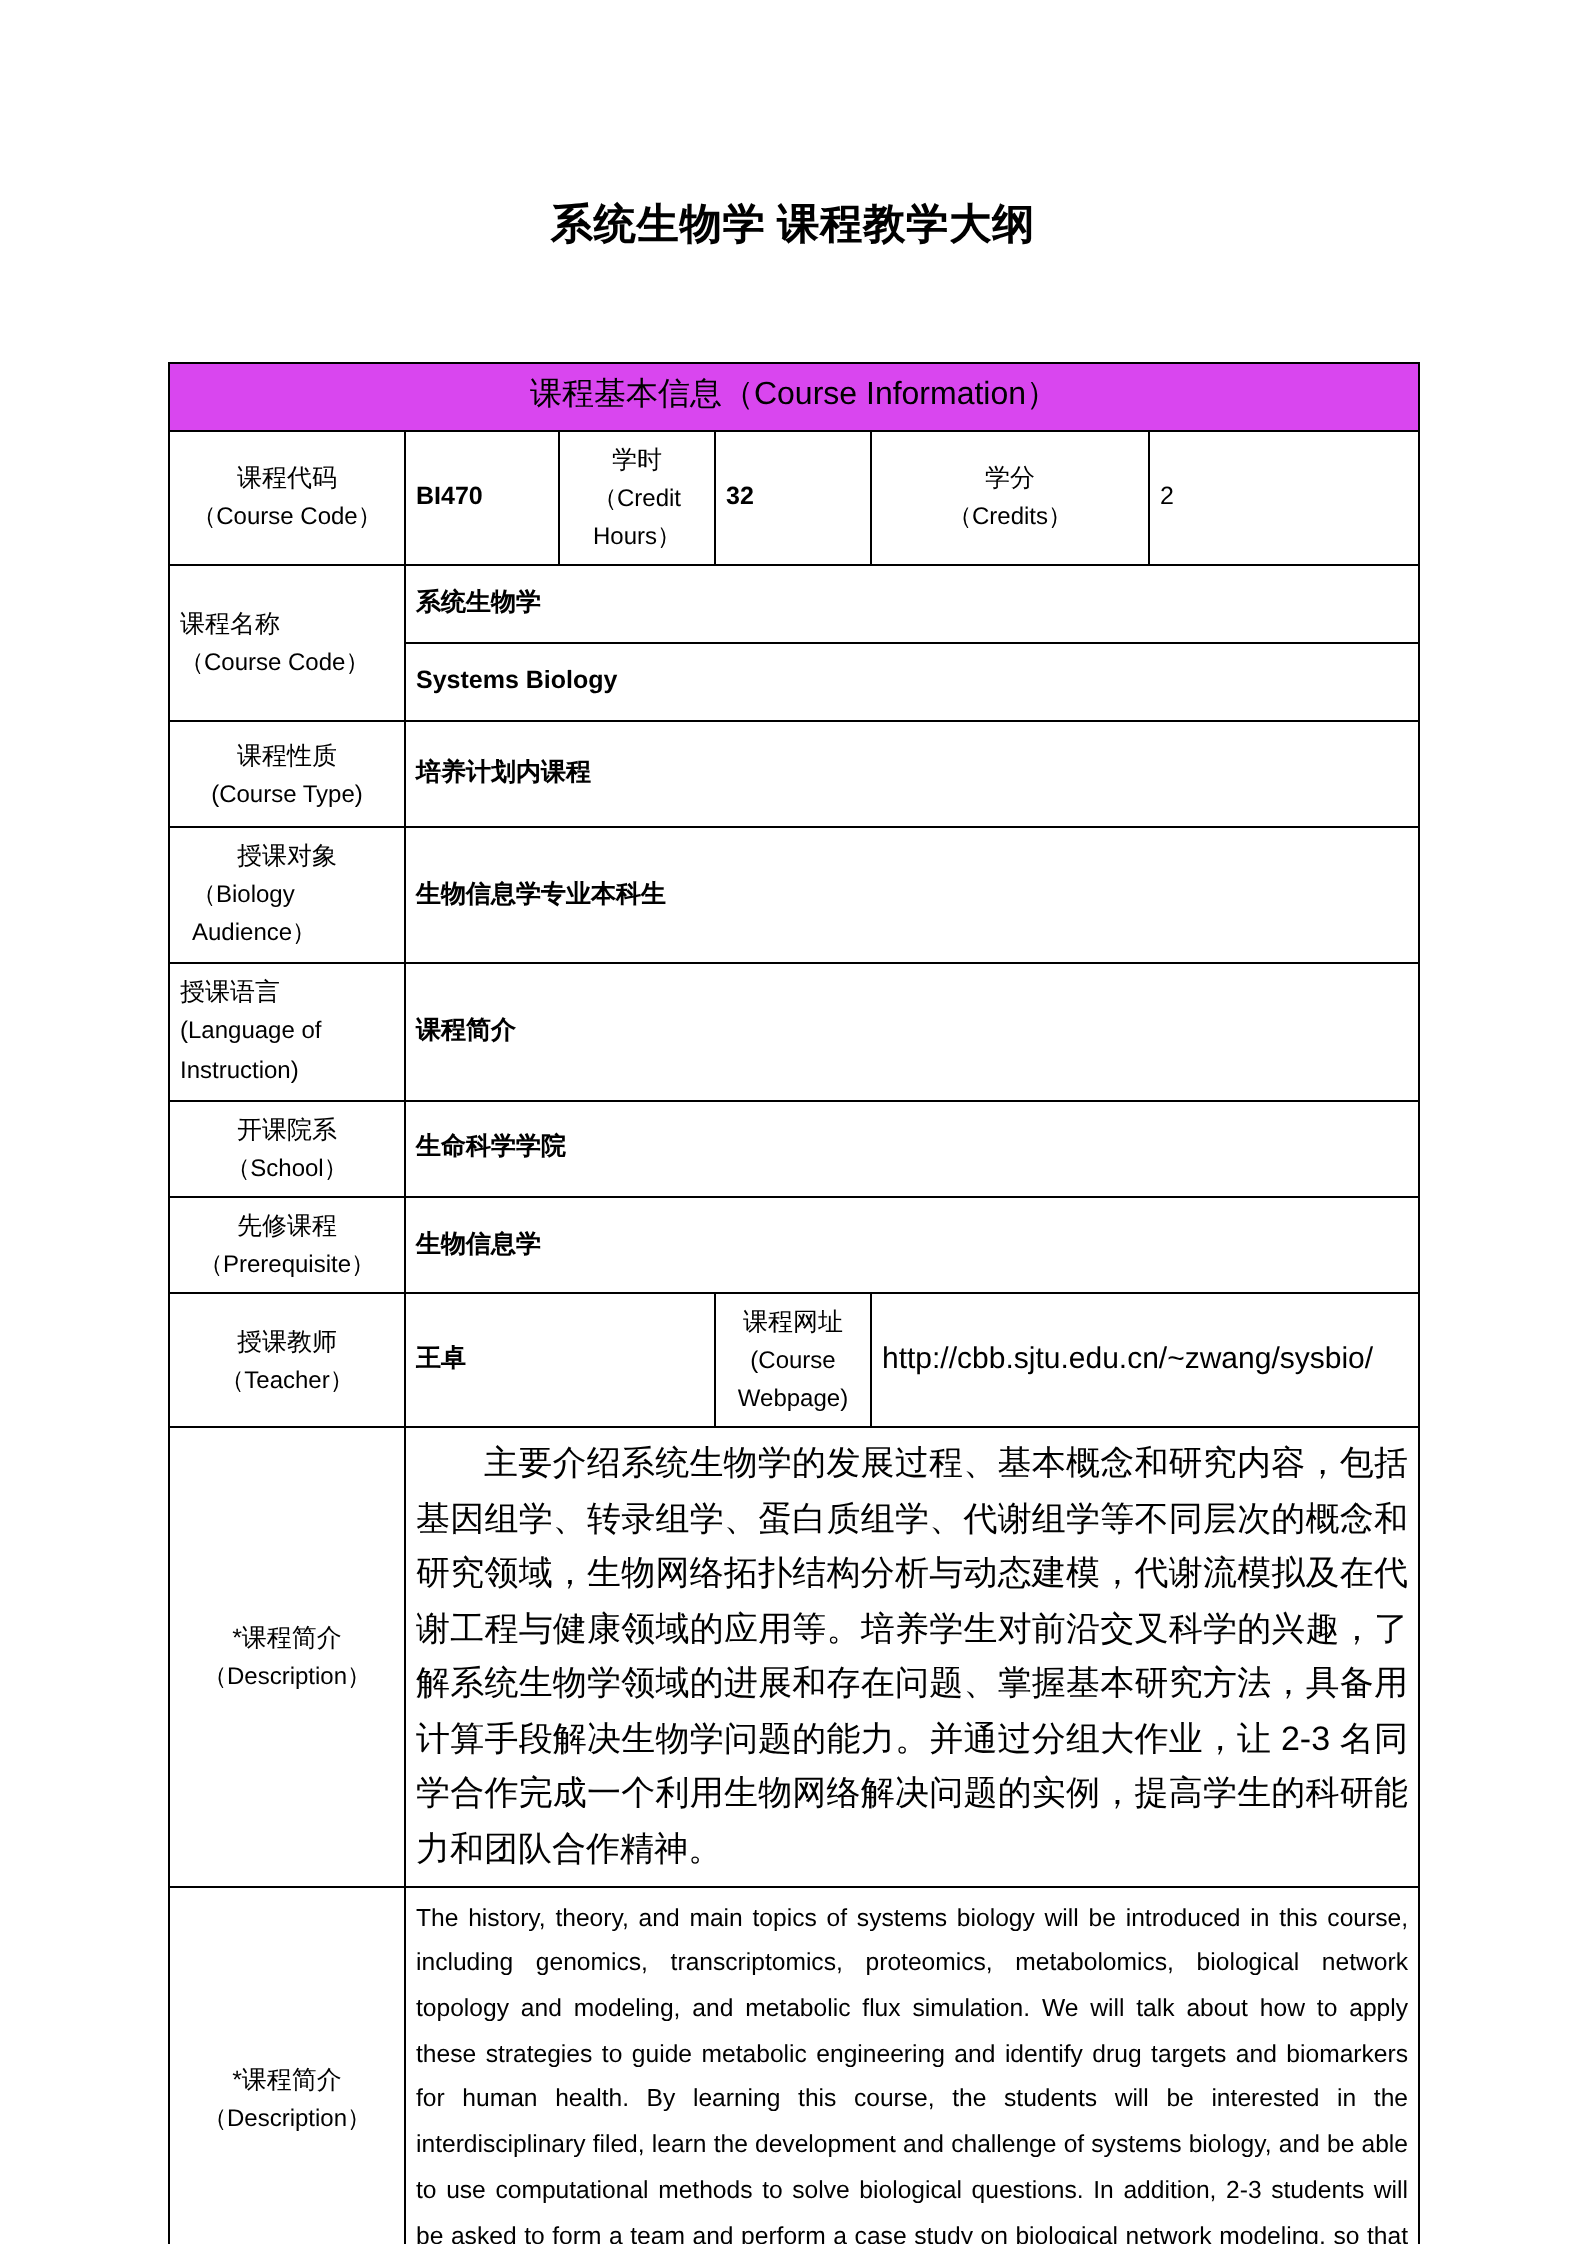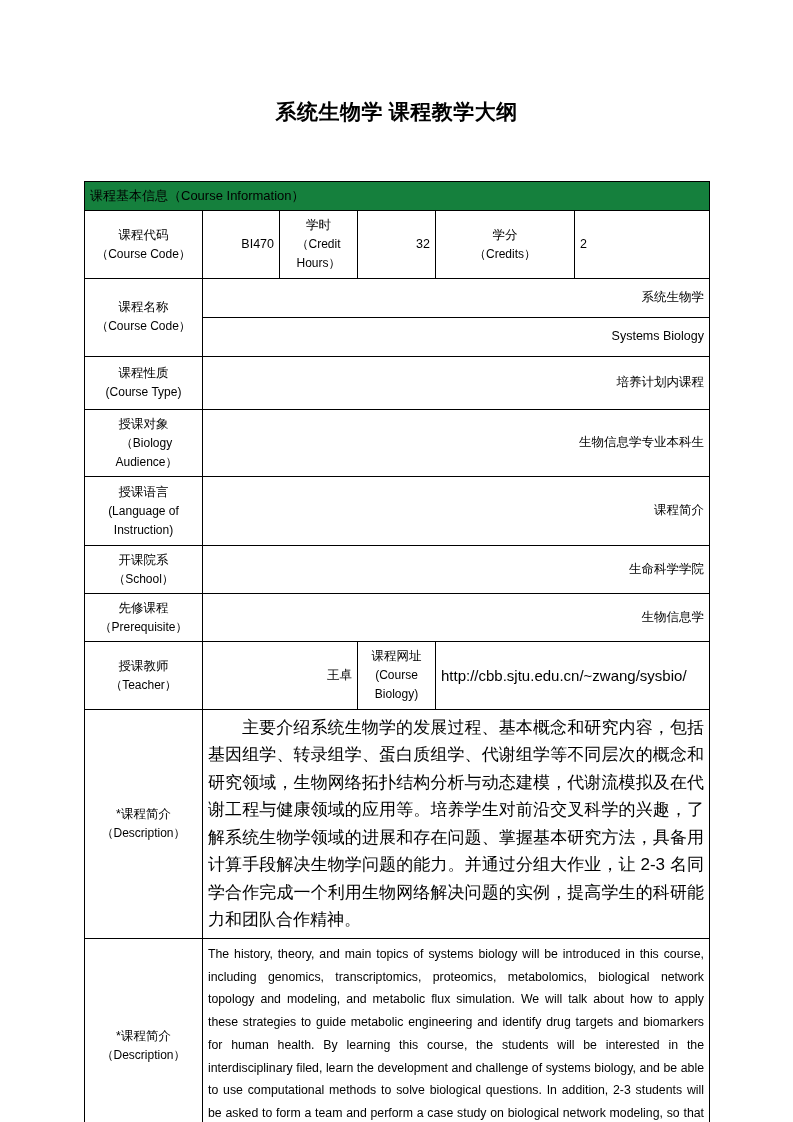--- a/index.html
+++ b/index.html
@@ -44,36 +44,37 @@
     font-size: 12.5px;
     line-height: 1.55;
   }
   table.syllabus td {
     border: 1px solid #000000;
     padding: 4px 5px;
     vertical-align: middle;
     word-wrap: break-word;
   }
   .hdr-row td {
-    background: #15803d;
-    font-size: 13px;
+    background: #d946ef;
+    font-size: 16px;
     padding: 6px 8px 6px 8px;
-    text-align: left;
+    text-align: center;
   }
   .lbl {
     text-align: center;
     line-height: 1.6;
   }
   .lbl-left {
-    text-align: center;
+    text-align: left;
     line-height: 1.6;
     padding-left: 6px;
   }
   .ctr {
-    text-align: right;
+    text-align: left;
+    font-weight: bold;
   }
   .lft {
     text-align: left;
     padding-left: 8px;
   }
   .tall-1 { height: 58px; }
   .tall-2 { height: 30px; }
   .tall-3 { height: 44px; }
   .tall-4 { height: 56px; }
   .tall-5 { height: 60px; }
@@ -202,21 +203,21 @@
 
         <tr>
           <td class="lbl tall-8">
             <div>授课教师</div>
             <div class="small-en">（Teacher）</div>
           </td>
           <td class="ctr" colspan="2">王卓</td>
           <td class="lbl" colspan="1">
             <div>课程网址</div>
             <div class="small-en">(Course</div>
-            <div class="small-en">Biology)</div>
+            <div class="small-en">Webpage)</div>
           </td>
           <td class="url-cell" colspan="2">http://cbb.sjtu.edu.cn/~zwang/sysbio/</td>
         </tr>
 
         <tr>
           <td class="lbl">
             <div>*课程简介</div>
             <div class="small-en">（Description）</div>
           </td>
           <td class="desc-cell desc-cn" colspan="5">主要介绍系统生物学的发展过程、基本概念和研究内容，包括基因组学、转录组学、蛋白质组学、代谢组学等不同层次的概念和研究领域，生物网络拓扑结构分析与动态建模，代谢流模拟及在代谢工程与健康领域的应用等。培养学生对前沿交叉科学的兴趣，了解系统生物学领域的进展和存在问题、掌握基本研究方法，具备用计算手段解决生物学问题的能力。并通过分组大作业，让 2-3 名同学合作完成一个利用生物网络解决问题的实例，提高学生的科研能力和团队合作精神。</td>

